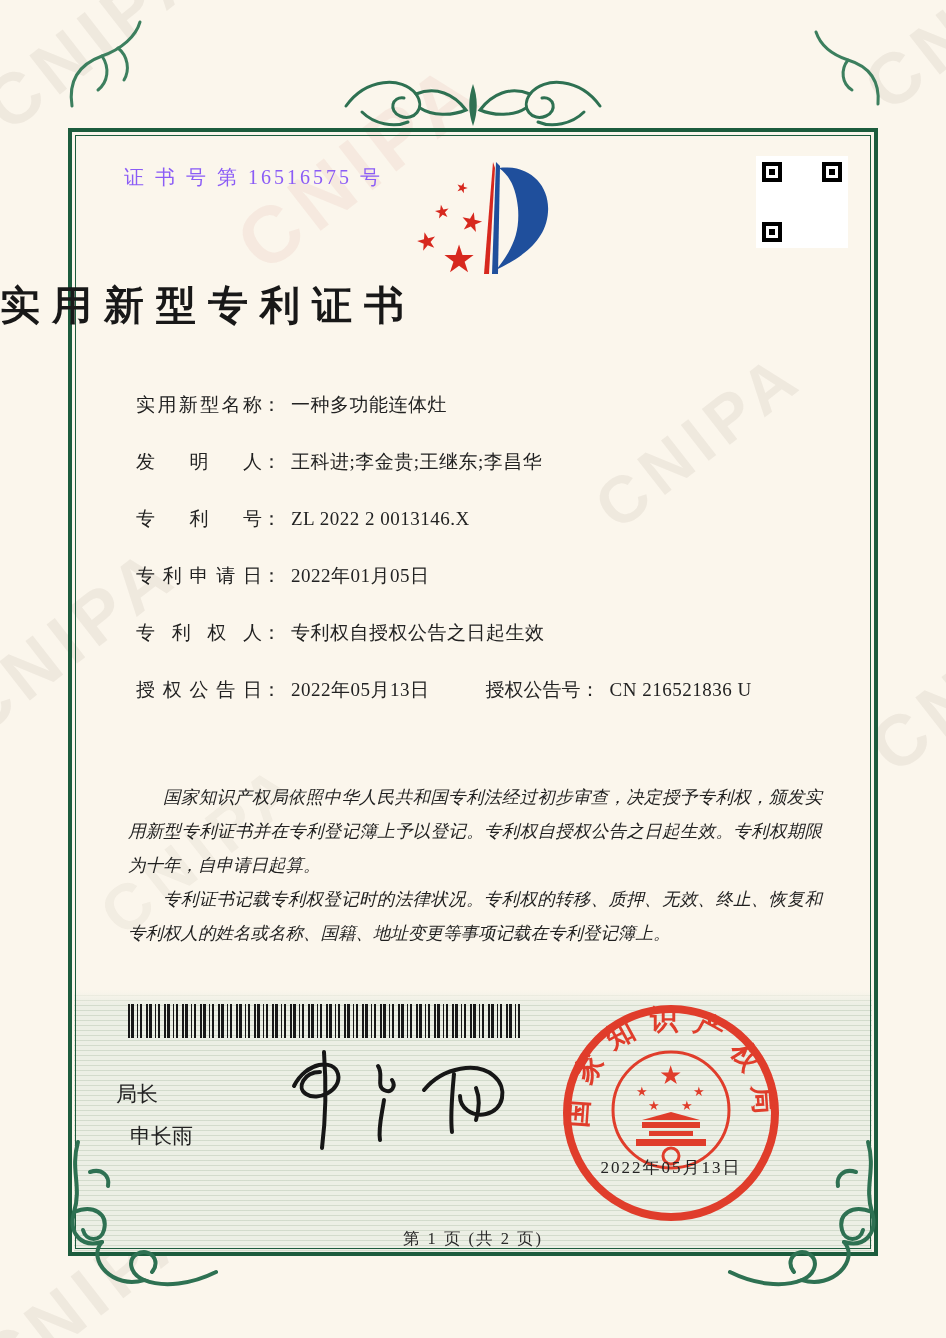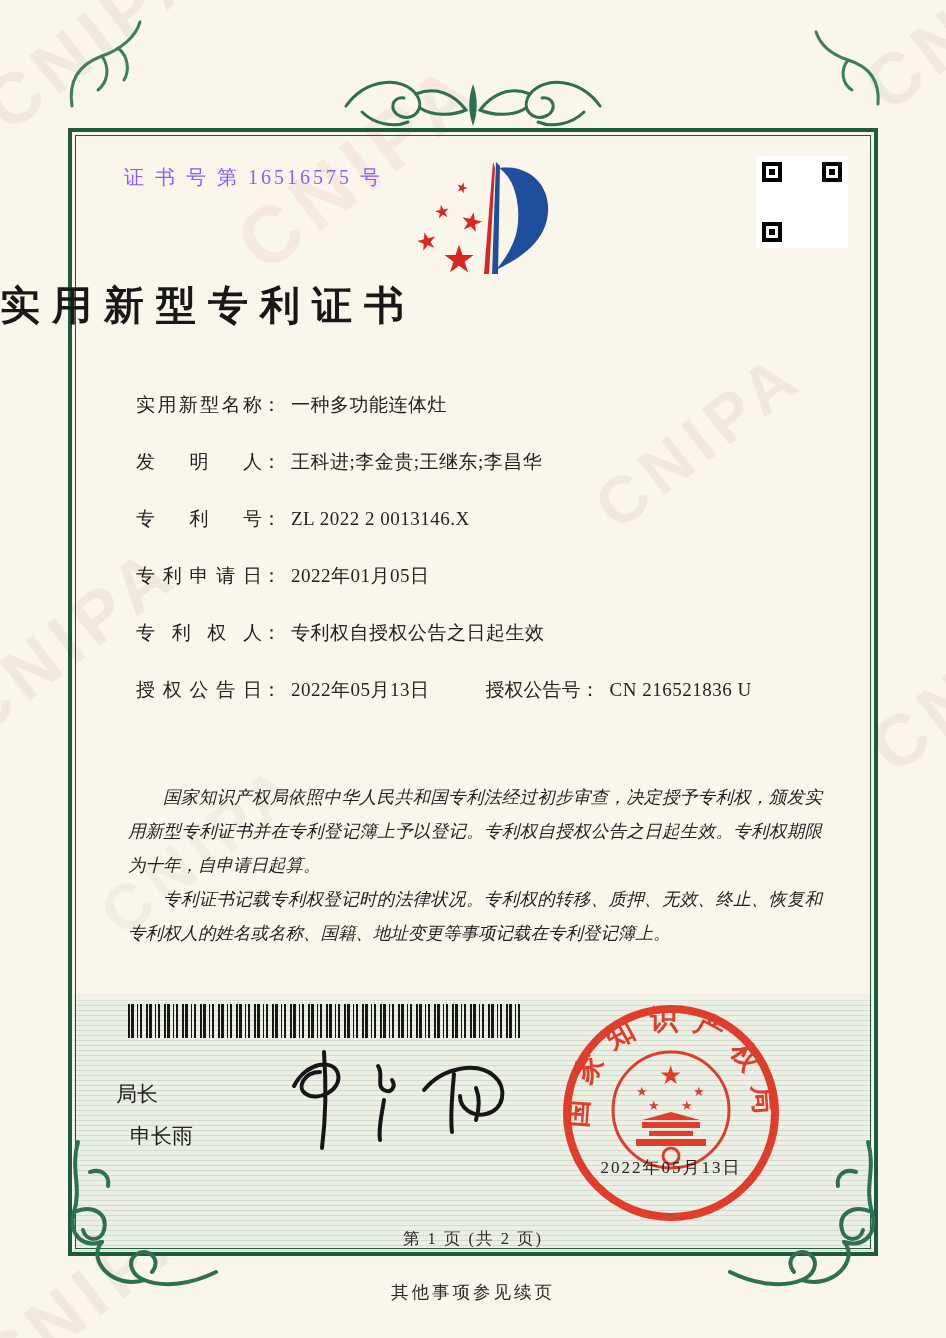--- a/index.html
+++ b/index.html
@@ -268,15 +268,14 @@
           <rect x="93" y="133" width="44" height="5"></rect>
           <rect x="80" y="141" width="70" height="7"></rect>
           <circle cx="115" cy="158" r="8" fill="none" stroke="#e0301e" stroke-width="3"></circle>
         </g>
       </g>
     </svg>
     <div class="seal-date">2022年05月13日</div>
   </div>
 
   <div class="footer-page">第 1 页 (共 2 页)</div>
-  <div class="note">其他事项参见续页</div>
 
 </div>
 
 </body></html>

